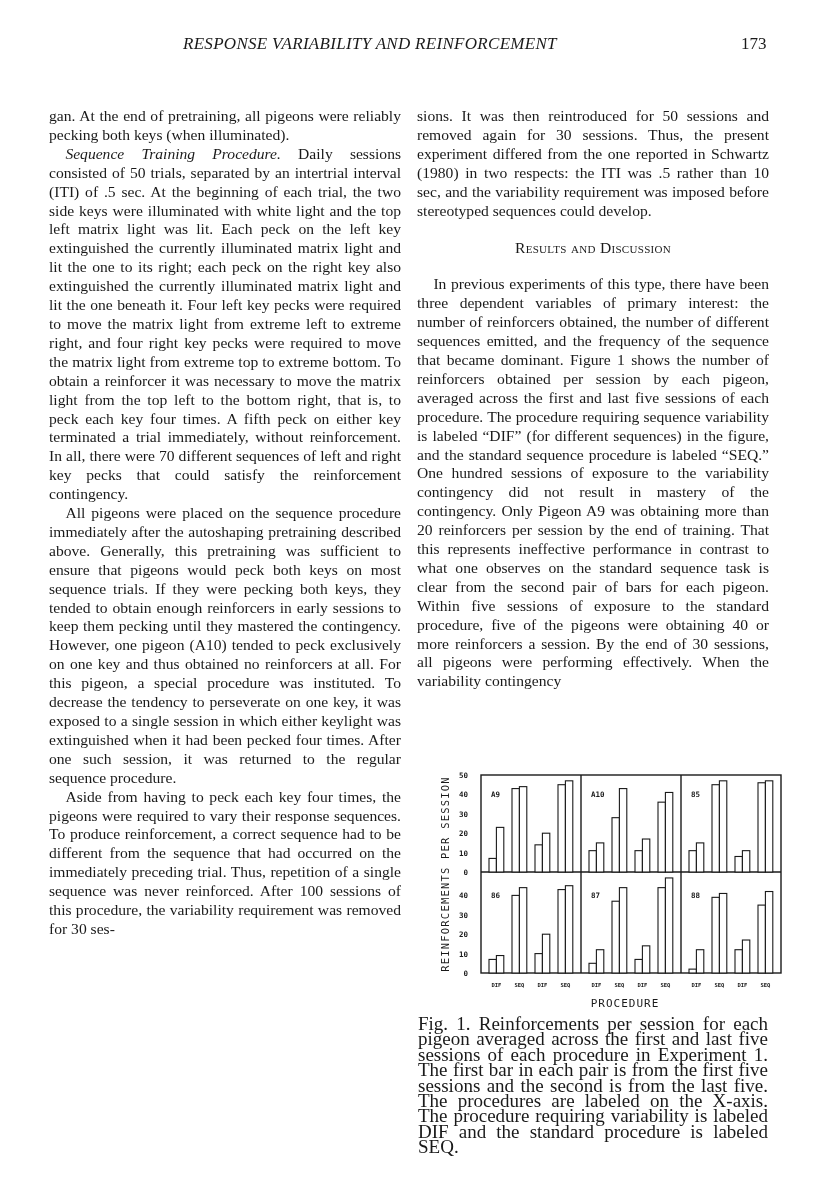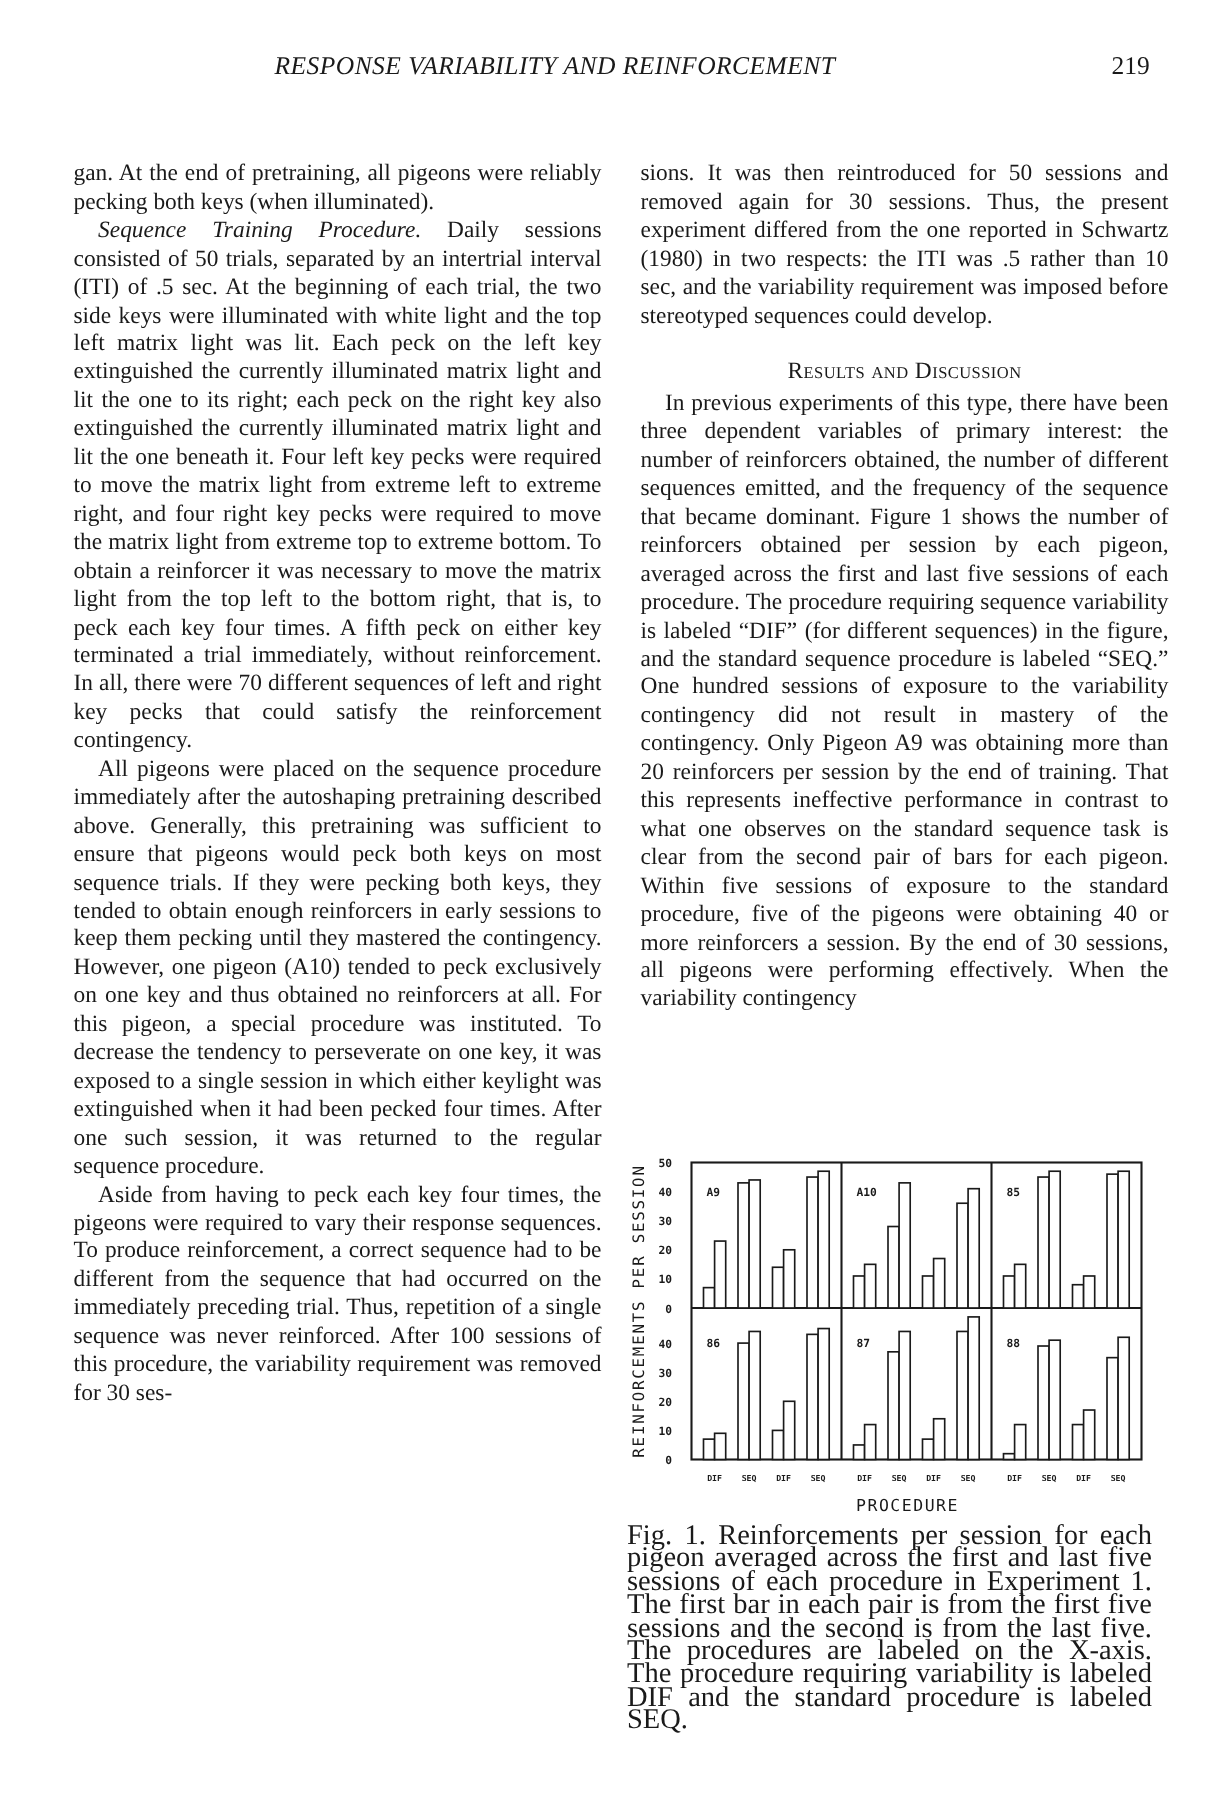--- a/index.html
+++ b/index.html
@@ -3,36 +3,36 @@
 <meta charset="utf-8">
 <style>
   html, body { margin:0; padding:0; background:#ffffff; }
   body { width:816px; height:1200px; position:relative; overflow:hidden;
          font-family:"Liberation Serif","DejaVu Serif",serif; color:#1a1a1a; }
   .running-head { position:absolute; top:34px; left:0; width:816px; height:24px; }
   .running-title { position:absolute; left:183px; top:0; font-style:italic; font-size:17px; letter-spacing:0.3px;font-family:Liberation Serif, serif; }
   .page-num { position:absolute; left:741px; top:0; font-size:17px; }
   .col { position:absolute; top:107px; width:352px; font-size:15.6px; line-height:18.9px; text-align:justify; }
   .col-left { left:49px; }
-  .col-right { left:427px; }
+  .col-right { left:417px; }
   .col p { margin:0; text-indent:1.05em; hyphens:manual; }
   .col p.noindent { text-indent:0; }
   .col p.heading-sub { text-indent:0; font-style:italic; margin-top:17px; margin-bottom:1px; }
   .runin { font-style:italic; }
-  .section-heading { text-align:center; font-variant:small-caps; font-size:15.6px; margin:19px 0 2px 0; letter-spacing:0.3px; }
-  .figure { position:absolute; left:414px; top:764px; width:360px; height:246px; }
+  .section-heading { text-align:center; font-variant:small-caps; font-size:15.6px; margin:19px 0 17px 0; letter-spacing:0.3px; }
+  .figure { position:absolute; left:434px; top:764px; width:360px; height:246px; }
   .figure svg { display:block; }
   .caption { position:absolute; left:418px; top:1016px; width:350px; font-size:19px; line-height:15.4px; text-align:justify; }
 </style>
 </head>
 <body>
 
 <div class="running-head">
   <span class="running-title">RESPONSE VARIABILITY AND REINFORCEMENT</span>
-  <span class="page-num">219</span>
+  <span class="page-num">173</span>
 </div>
 
 <div class="col col-left">
   <p class="noindent">gan. At the end of pretraining, all pigeons were reliably pecking both keys (when illuminated).</p>
   <p><span class="runin">Sequence Training Procedure.</span><span> Daily sessions consisted of 50 trials, separated by an intertrial interval (ITI) of .5 sec. At the beginning of each trial, the two side keys were illuminated with white light and the top left matrix light was lit. Each peck on the left key extinguished the currently illuminated matrix light and lit the one to its right; each peck on the right key also extinguished the currently illuminated matrix light and lit the one beneath it. Four left key pecks were required to move the matrix light from extreme left to extreme right, and four right key pecks were required to move the matrix light from extreme top to extreme bottom. To obtain a reinforcer it was necessary to move the matrix light from the top left to the bottom right, that is, to peck each key four times. A fifth peck on either key terminated a trial immediately, without reinforcement. In all, there were 70 different sequences of left and right key pecks that could satisfy the reinforcement contingency.</span></p>
   <p>All pigeons were placed on the sequence procedure immediately after the autoshaping pretraining described above. Generally, this pretraining was sufficient to ensure that pigeons would peck both keys on most sequence trials. If they were pecking both keys, they tended to obtain enough reinforcers in early sessions to keep them pecking until they mastered the contingency. However, one pigeon (A10) tended to peck exclusively on one key and thus obtained no reinforcers at all. For this pigeon, a special procedure was instituted. To decrease the tendency to perseverate on one key, it was exposed to a single session in which either keylight was extinguished when it had been pecked four times. After one such session, it was returned to the regular sequence procedure.</p>
   <p>Aside from having to peck each key four times, the pigeons were required to vary their response sequences. To produce reinforcement, a correct sequence had to be different from the sequence that had occurred on the immediately preceding trial. Thus, repetition of a single sequence was never reinforced. After 100 sessions of this procedure, the variability requirement was removed for 30 ses-</p>
 </div>
 
 <div class="col col-right">

